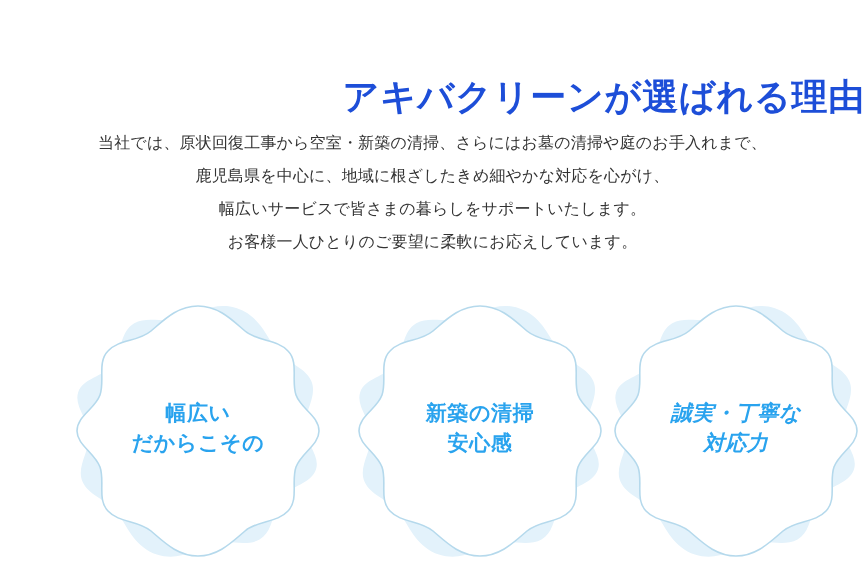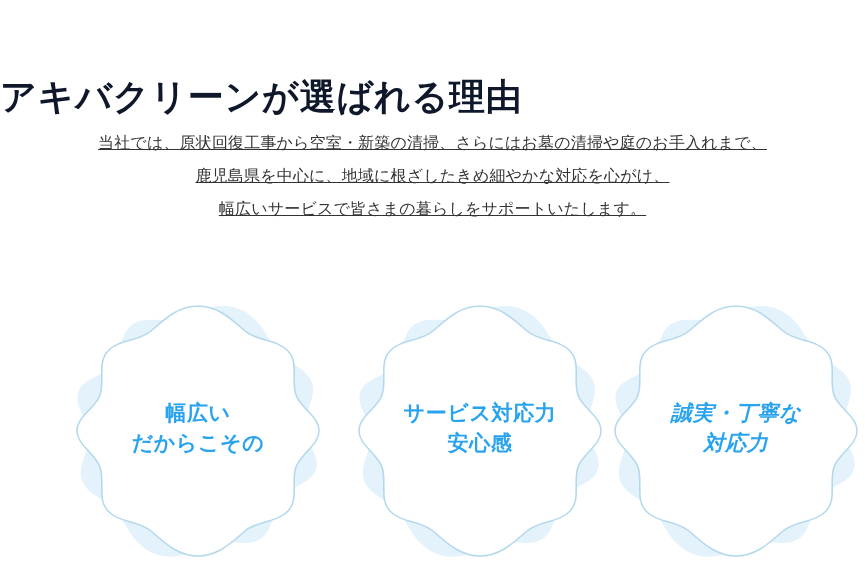--- a/index.html
+++ b/index.html
@@ -21,46 +21,45 @@
     width: 865px;
     height: 584px;
   }
 
   
   .section-title {
     position: absolute;
     top: 44px;
     left: 0;
     width: 865px;
-    text-align: left;
+    text-align: right;
     font-size: 36px;
     font-weight: 700;
     line-height: 46px;
     letter-spacing: 0.02em;
-    color: #0f172a;
+    color: #1d4ed8;
     white-space: nowrap;
   }
 
   
   .lead {
     position: absolute;
     top: 126px;
     left: 0;
     width: 865px;
     text-align: center;
     font-size: 16px;
     font-weight: 400;
     line-height: 33px;
     letter-spacing: 0.01em;
     color: #333333;
   }
   .lead .lead-line {
     display: block;
     white-space: nowrap;
-    text-decoration: underline;
   }
 
   
   .badges {
     position: absolute;
     top: 286px;
     left: 0;
     width: 865px;
     height: 290px;
     margin-left: 48px;
@@ -112,20 +111,21 @@
 <body>
 
 <div class="section">
 
   <h2 class="section-title">アキバクリーンが選ばれる理由</h2>
 
   <div class="lead">
     <span class="lead-line">当社では、原状回復工事から空室・新築の清掃、さらにはお墓の清掃や庭のお手入れまで、</span>
     <span class="lead-line">鹿児島県を中心に、地域に根ざしたきめ細やかな対応を心がけ、</span>
     <span class="lead-line">幅広いサービスで皆さまの暮らしをサポートいたします。</span>
+    <span class="lead-line">お客様一人ひとりのご要望に柔軟にお応えしています。</span>
   </div>
 
   <div class="badges">
 
     <div class="badge badge-1">
       <svg viewBox="0 0 278 284" xmlns="http://www.w3.org/2000/svg" aria-hidden="true">
         <g transform="translate(139,142)">
           <path transform="rotate(18)" fill="#e3f2fb" d="M0,-126
                    C 22,-126 36,-110 48,-100
                    C 62,-89 82,-92 93,-80
@@ -201,21 +201,21 @@
                    C -60,92 -79,95 -90,83
                    C -101,72 -93,53 -98,39
                    C -103,25 -121,17 -121,3
                    C -121,-12 -103,-19 -98,-33
                    C -93,-47 -101,-66 -90,-77
                    C -79,-89 -60,-86 -47,-97
                    C -35,-107 -21,-122 0,-122 Z"></path>
         </g>
       </svg>
       <div class="badge-label">
-        <span class="badge-line">サービス対応力</span>
+        <span class="badge-line">新築の清掃</span>
         <span class="badge-line">安心感</span>
       </div>
     </div>
 
     <div class="badge badge-3">
       <svg viewBox="0 0 278 284" xmlns="http://www.w3.org/2000/svg" aria-hidden="true">
         <g transform="translate(139,142)">
           <path transform="rotate(18)" fill="#e3f2fb" d="M0,-126
                    C 22,-126 36,-110 48,-100
                    C 62,-89 82,-92 93,-80

